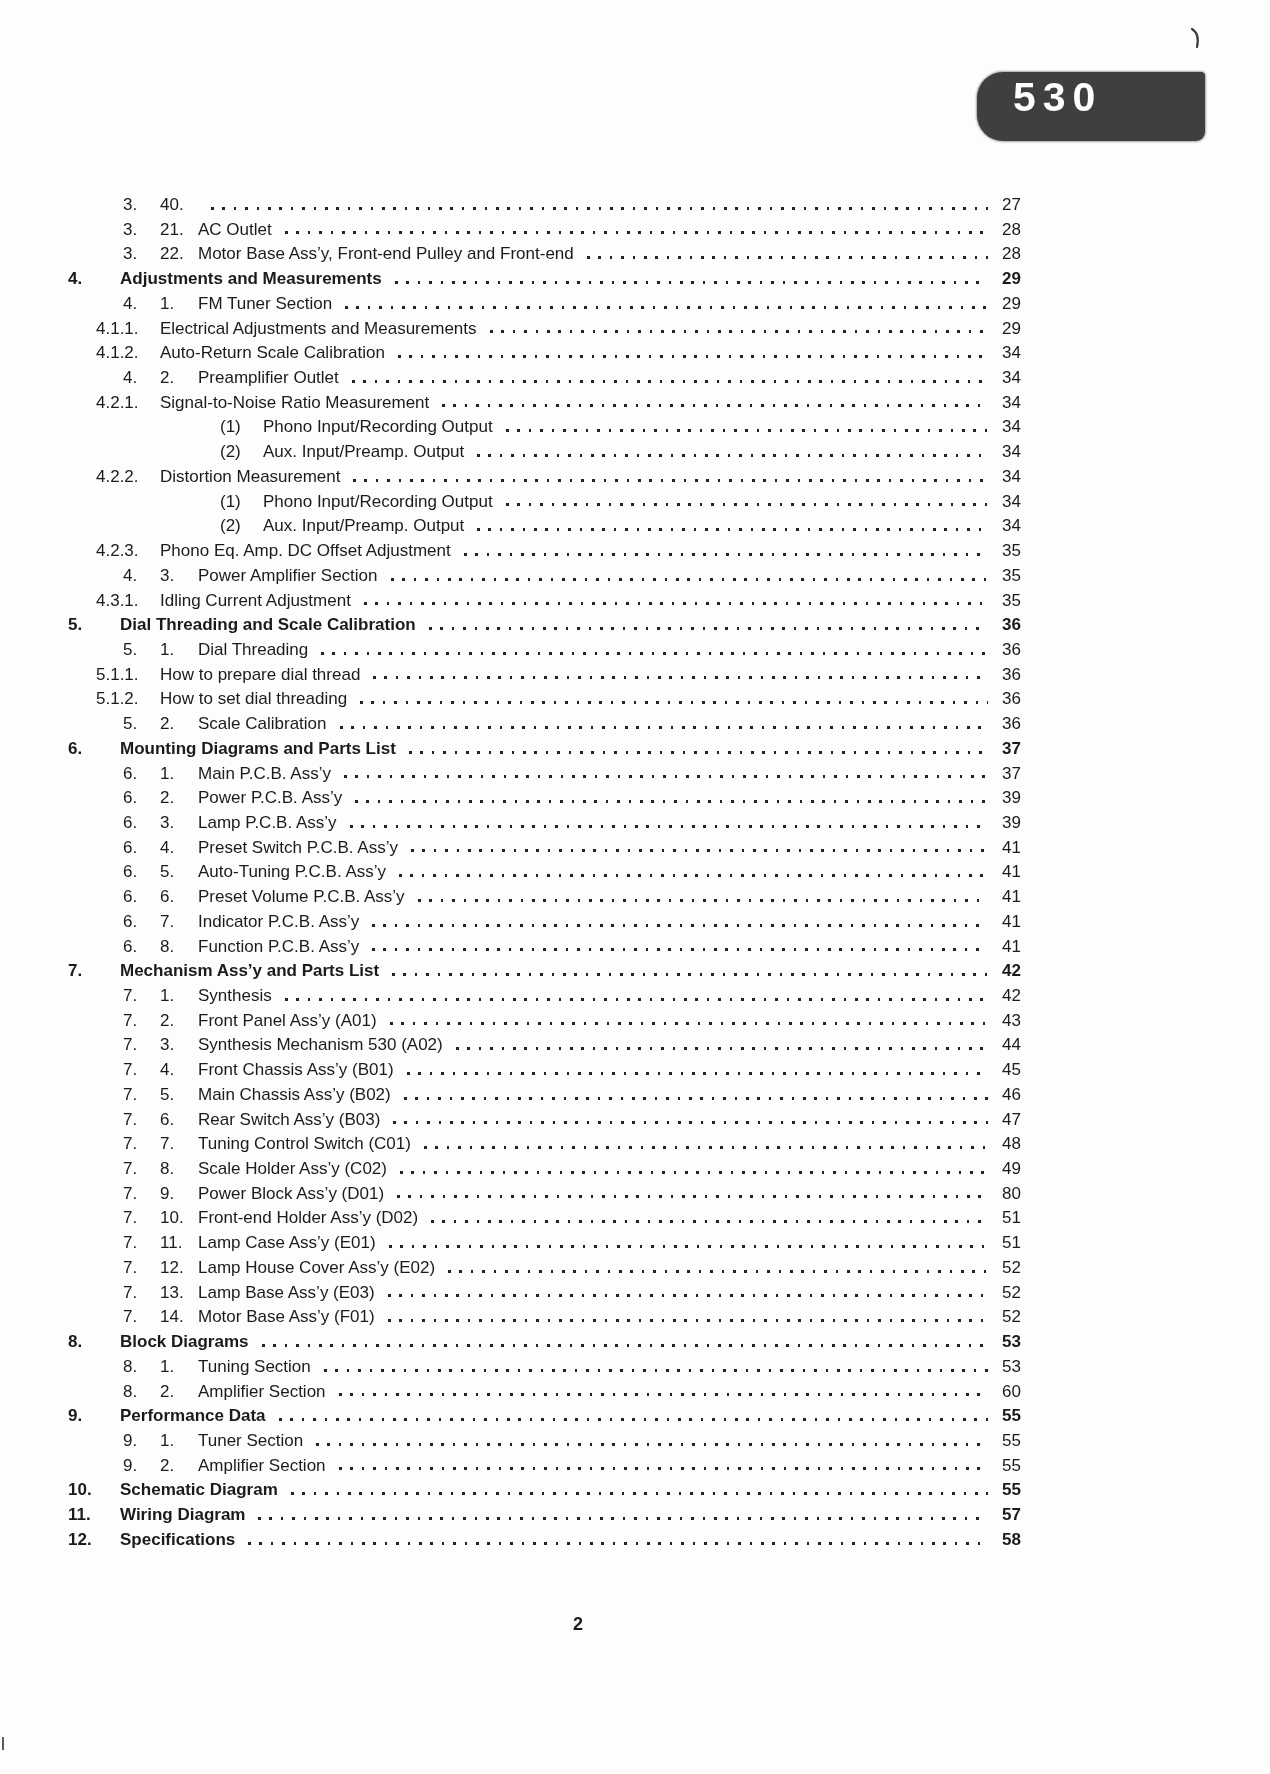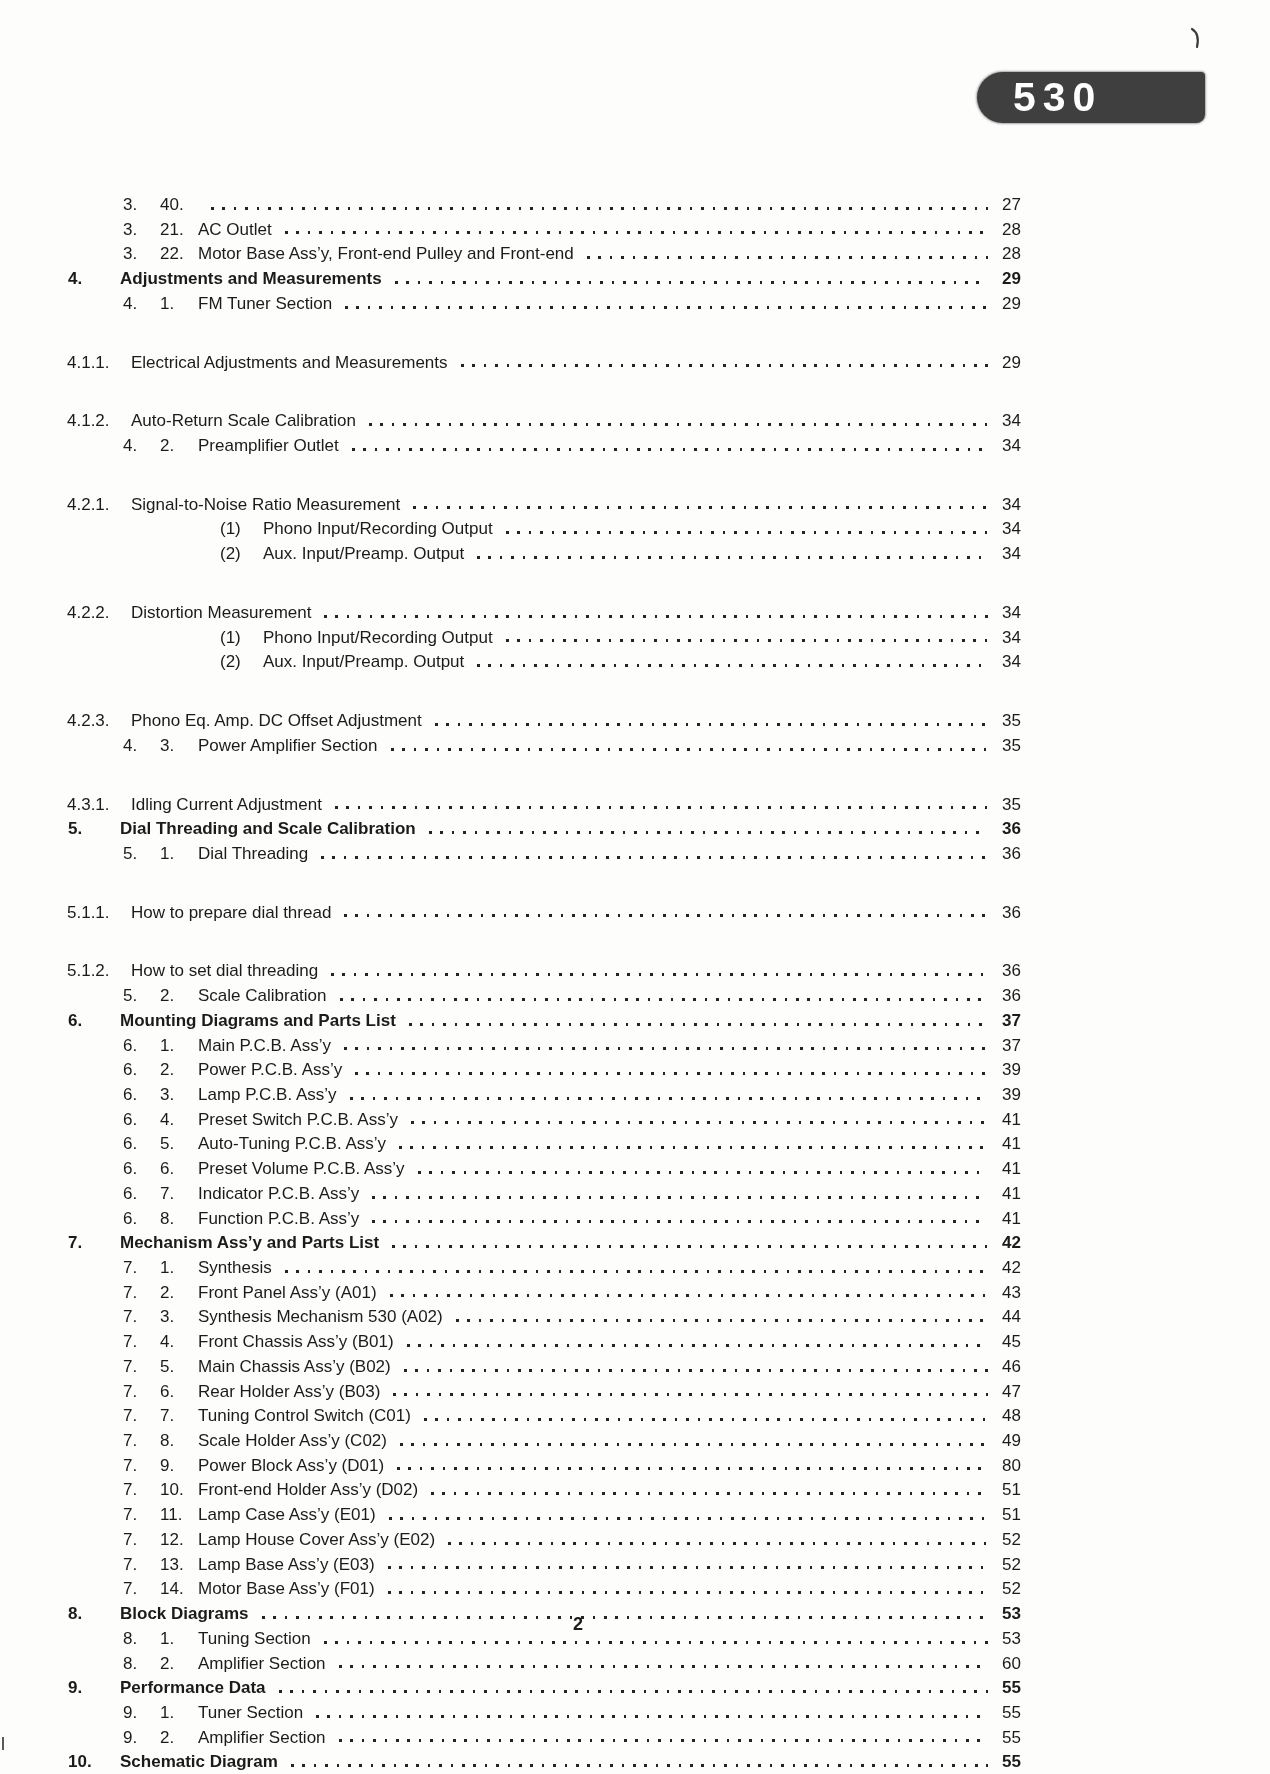--- a/index.html
+++ b/index.html
@@ -15,21 +15,21 @@
     color: #1b1b1b;
     overflow: hidden;
   }
 
   
   .badge {
     position: absolute;
     left: 977px;
     top: 72px;
     width: 228px;
-    height: 51px;
+    height: 69px;
     background: #3f3f3f;
     border-radius: 26px 4px 9px 26px;
     box-shadow: 0 0 2px 1px rgba(60,60,60,.45);
   }
   .badge .badge-text {
     position: absolute;
     left: 36px;
     top: 2px;
     font-size: 41px;
     font-weight: bold;
@@ -68,21 +68,21 @@
     font-size: 17px;
     line-height: 24.72px;
     white-space: nowrap;
   }
   .row span { display: inline-block; }
   .l1 { font-weight: bold; padding-left: 68px; }
   .l1 .n1 { width: 52px; }
   .l2 { padding-left: 123px; }
   .l2 .n1 { width: 37px; }
   .l2 .n2 { width: 38px; }
-  .l3 { padding-left: 67px; margin-top: 34px; }
+  .l3 { padding-left: 96px; }
   .l3 .n1 { width: 64px; }
   .l4 { padding-left: 220px; }
   .l4 .n1 { width: 43px; }
   .title { white-space: nowrap; }
   .leader {
     flex: 1;
     height: 3px;
     margin: 0 14px 0 13px;
     align-self: flex-end;
     margin-bottom: 8px;
@@ -358,21 +358,21 @@
     <div class="row l2">
       <span class="n1">7.</span>
       <span class="n2">5.</span>
       <span class="title">Main Chassis Ass’y (B02)</span>
       <span class="leader"></span>
       <span class="page">46</span>
     </div>
     <div class="row l2">
       <span class="n1">7.</span>
       <span class="n2">6.</span>
-      <span class="title">Rear Holder Ass’y (B03)</span>
+      <span class="title">Rear Switch Ass’y (B03)</span>
       <span class="leader"></span>
       <span class="page">47</span>
     </div>
     <div class="row l2">
       <span class="n1">7.</span>
       <span class="n2">7.</span>
       <span class="title">Tuning Control Switch (C01)</span>
       <span class="leader"></span>
       <span class="page">48</span>
     </div>

